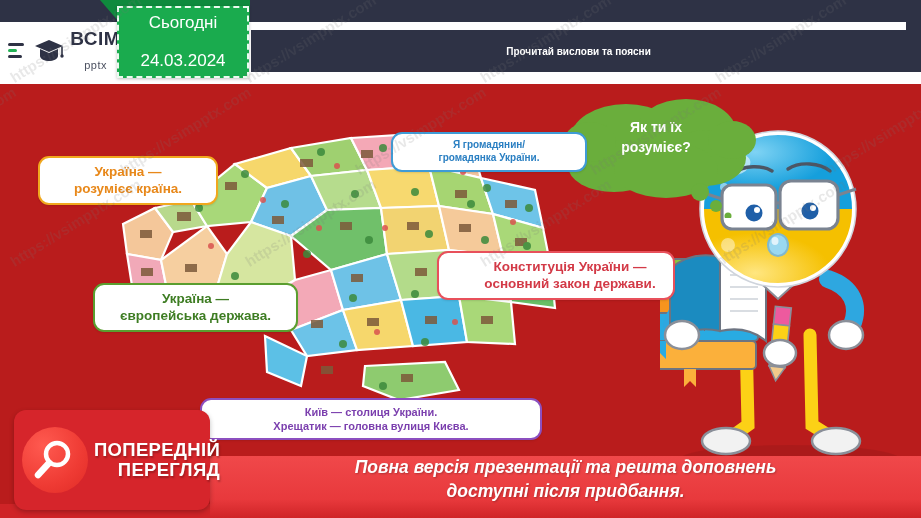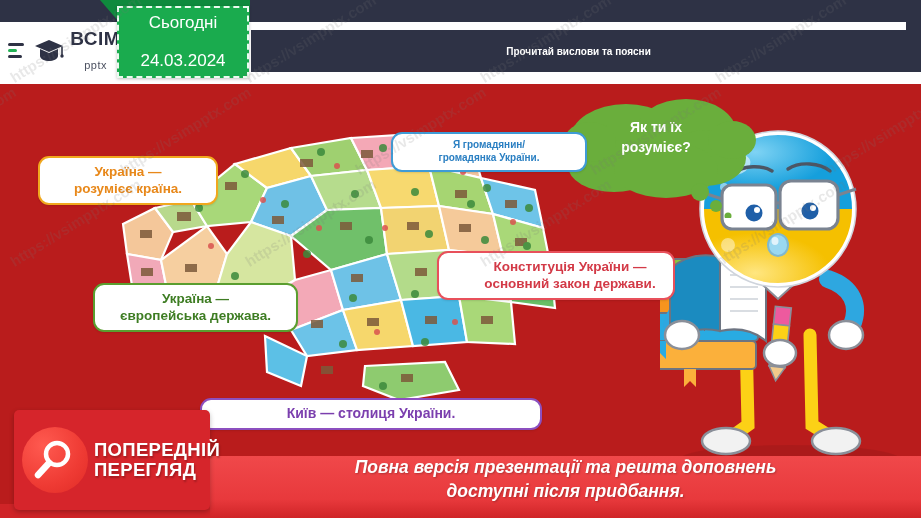--- a/index.html
+++ b/index.html
@@ -103,45 +103,46 @@
   .c-orange { border: 2px solid #f0a81e; color: #e8881a; }
   .c-blue   { border: 2px solid #3f9bd6; color: #2a7fc2; }
   .c-red    { border: 2px solid #e8505b; color: #d33a47; }
   .c-green  { border: 2px solid #5a9e2f; color: #3e7d23; }
   .c-purple { border: 2px solid #8c4fbf; color: #7b3fae; }
 
   #callout-independent { left: 38px;  top: 72px;  width: 180px; font-size: 13.5px; }
   #callout-citizen     { left: 391px; top: 48px;  width: 196px; font-size: 10px; }
   #callout-constitution{ left: 437px; top: 167px; width: 238px; font-size: 13.5px; padding-left: 38px; }
   #callout-european    { left: 93px;  top: 199px; width: 205px; font-size: 13.5px; }
-  #callout-kyiv        { left: 200px; top: 314px; width: 342px; font-size: 14px; }
+  #callout-kyiv        { left: 200px; top: 314px; width: 342px; font-size: 11px; }
 
   
   .bubble {
     position: absolute; left: 556px; top: 8px; width: 210px; height: 120px; z-index: 14;
   }
   .bubble svg { display:block; }
   .bubble-text {
     position: absolute; left: 30px; top: 25px; width: 140px;
     text-align: center; color: #ffffff; font-weight: bold; font-size: 14px;
     line-height: 1.45;
   }
 
   
   .mascot { position: absolute; left: 660px; top: 45px; width: 255px; height: 350px; z-index: 10; }
   .mascot svg { display: block; }
 
   
   .preview {
     position: absolute; left: 14px; bottom: 8px; width: 196px; height: 100px;
     background: #d6252b;
-    border-radius: 5px;
+    border-radius: 12px;
     display: flex; align-items: center; gap: 6px; padding: 0 8px;
     z-index: 40;
     box-shadow: 0 2px 5px rgba(0,0,0,.25);
+    text-align: right;
   }
   .preview-circle {
     width: 66px; height: 66px; border-radius: 50%;
     background: radial-gradient(circle at 32% 28%, #ff5a50 0%, #ef3b34 60%, #e02b26 100%);
     flex: 0 0 auto; position: relative;
   }
   .preview-circle svg { position:absolute; left:11px; top:11px; }
   .preview-text {
     color: #ffffff; font-weight: bold; font-size: 18.5px; line-height: 1.08;
     letter-spacing: .3px; text-shadow: 1px 2px 2px rgba(0,0,0,.25);
@@ -476,20 +477,21 @@
       <div>основний закон держави.</div>
     </div>
 
     <div class="callout c-green" id="callout-european">
       <div>Україна —</div>
       <div>європейська держава.</div>
     </div>
 
     <div class="callout c-purple" id="callout-kyiv">
       <div>Київ — столиця України.</div>
+      <div>Хрещатик — головна вулиця Києва.</div>
     </div>
 
   </div>
 
   <div class="bottom-strip-left"></div>
   <div class="bottom-banner">
     <div>Повна версія презентації та решта доповнень</div>
     <div>доступні після придбання.</div>
   </div>
 

